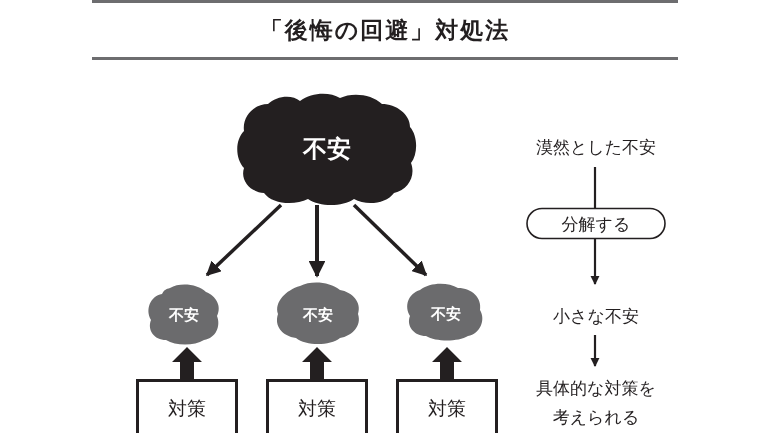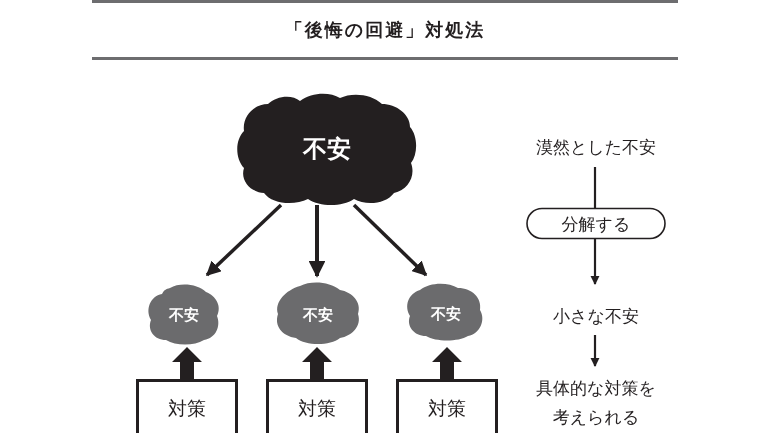--- a/index.html
+++ b/index.html
@@ -2,21 +2,21 @@
 <html><head>
   <meta charset="utf-8">
   <style>
     html, body { margin: 0; padding: 0; background: #ffffff; }
     body { width: 770px; height: 433px; position: relative; overflow: hidden;
            font-family: "DejaVu Sans", "Liberation Sans", sans-serif; color: #231f20; }
     .rule { position: absolute; left: 92px; width: 586px; height: 3px; background: #6d6d6f; }
     #rule-top { top: 0px; }
     #rule-bottom { top: 57px; }
     #title { position: absolute; left: 92px; width: 586px; top: 10px; height: 40px;
-             text-align: center; font-size: 18px; font-weight: bold; line-height: 40px;
+             text-align: center; font-size: 23px; font-weight: bold; line-height: 40px;
              letter-spacing: 2px; color: #231f20; }
     svg#diagram { position: absolute; left: 0; top: 0; }
     .cloud-label { font-family: "DejaVu Sans", sans-serif; fill: #ffffff; font-weight: bold; text-anchor: middle; }
     .box-label { font-family: "DejaVu Sans", sans-serif; fill: #231f20; text-anchor: middle; }
     .flow-text { font-family: "DejaVu Sans", sans-serif; fill: #231f20; text-anchor: middle; font-size: 17px; }
   </style>
 </head>
 <body>
 
 <div class="rule" id="rule-top"></div>

